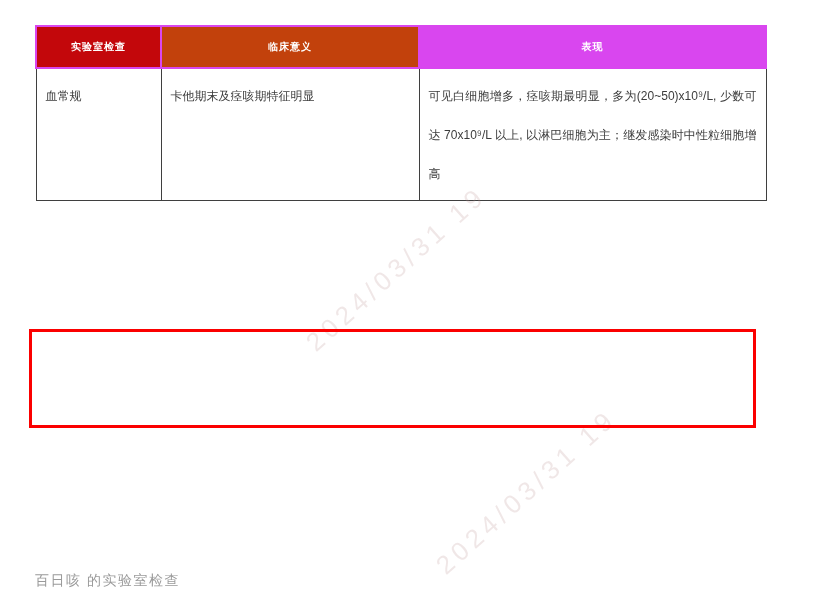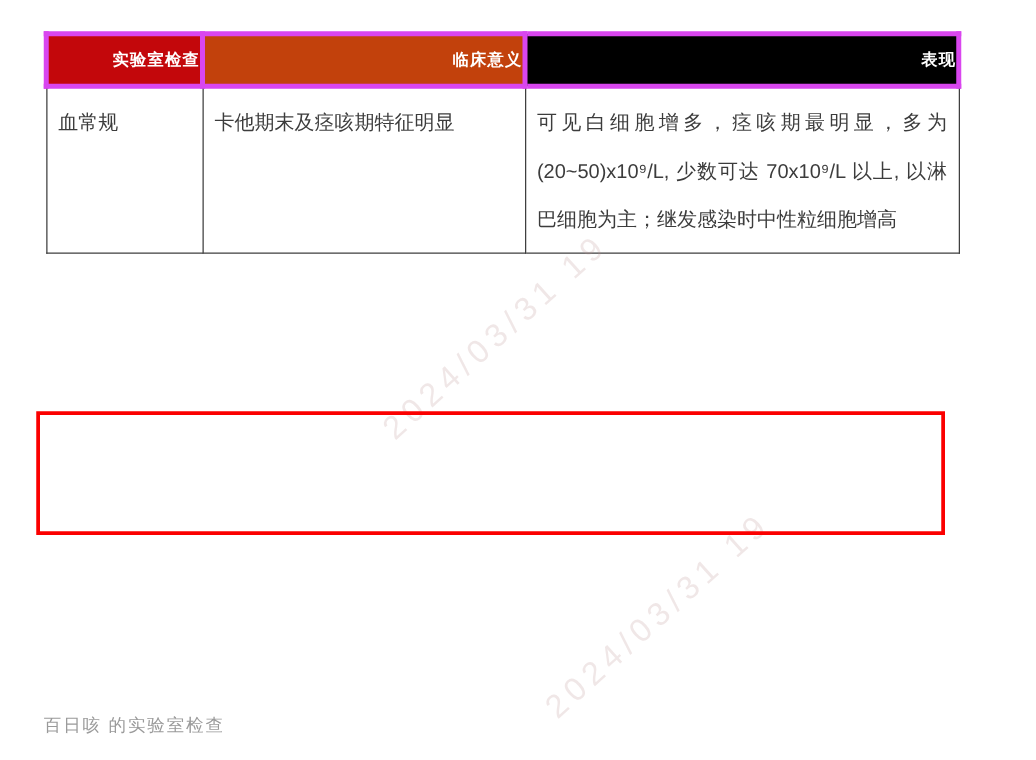--- a/index.html
+++ b/index.html
@@ -19,33 +19,33 @@
     left: 35px; top: 25px;
     width: 730px;
     border-collapse: collapse;
     table-layout: fixed;
   }
   col.c1 { width: 125px; }
   col.c2 { width: 258px; }
   col.c3 { width: 347px; }
   th {
     height: 42px;
-    font-size: 13px;
+    font-size: 10px;
     font-weight: bold;
     letter-spacing: 1px;
-    text-align: right;
+    text-align: center;
     vertical-align: middle;
-    border: 4px solid #d946ef;
+    border: 2px solid #d946ef;
     background: #c3070b; 
     color: #ffffff;
   }
   td {
     vertical-align: top;
     text-align: justify;
-    font-size: 16px;
+    font-size: 12px;
     line-height: 39px;
     color: #3c3c3c;
     border: 1px solid #3f3f3f;
     padding: 8px 9px 6px 9px;
     overflow: hidden;
   }
   td.test { text-align: left; }
   .hlbox {
     position: absolute;
     border: 3px solid #fb0000;
@@ -85,21 +85,21 @@
   <table class="labtable">
     <colgroup>
         <col class="c1">
         <col class="c2">
         <col class="c3">
       </colgroup>
     <thead>
       <tr>
         <th style="background: rgb(195, 7, 11); color: rgb(255, 255, 255);">实验室检查</th>
         <th style="background: #c2410c; color: rgb(255, 255, 255);">临床意义</th>
-        <th style="background: #000000; color: rgb(255, 255, 255);">表现</th>
+        <th style="background: #d946ef; color: rgb(255, 255, 255);">表现</th>
       </tr>
     </thead>
     <tbody>
       <tr>
         <td class="test">血常规</td>
         <td>卡他期末及痉咳期特征明显</td>
         <td>可见白细胞增多，痉咳期最明显，多为(20~50)x10⁹/L, 少数可达 70x10⁹/L 以上, 以淋巴细胞为主；继发感染时中性粒细胞增高</td>
       </tr>
     </tbody>
   </table>

